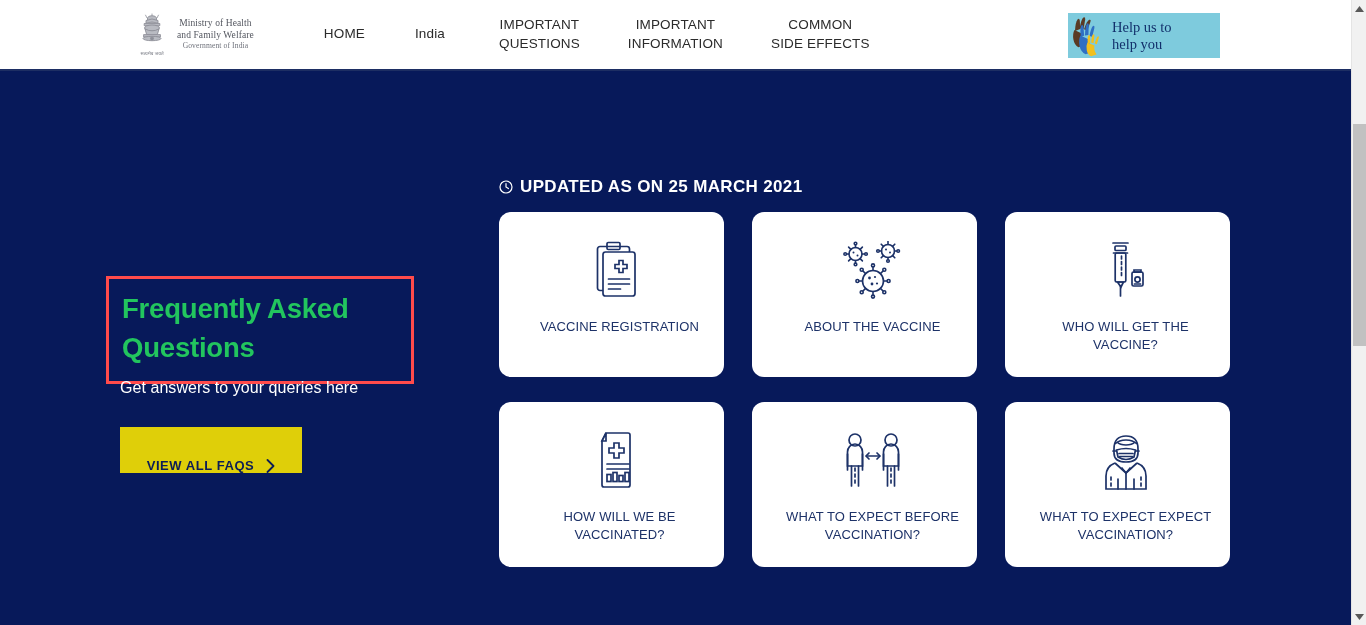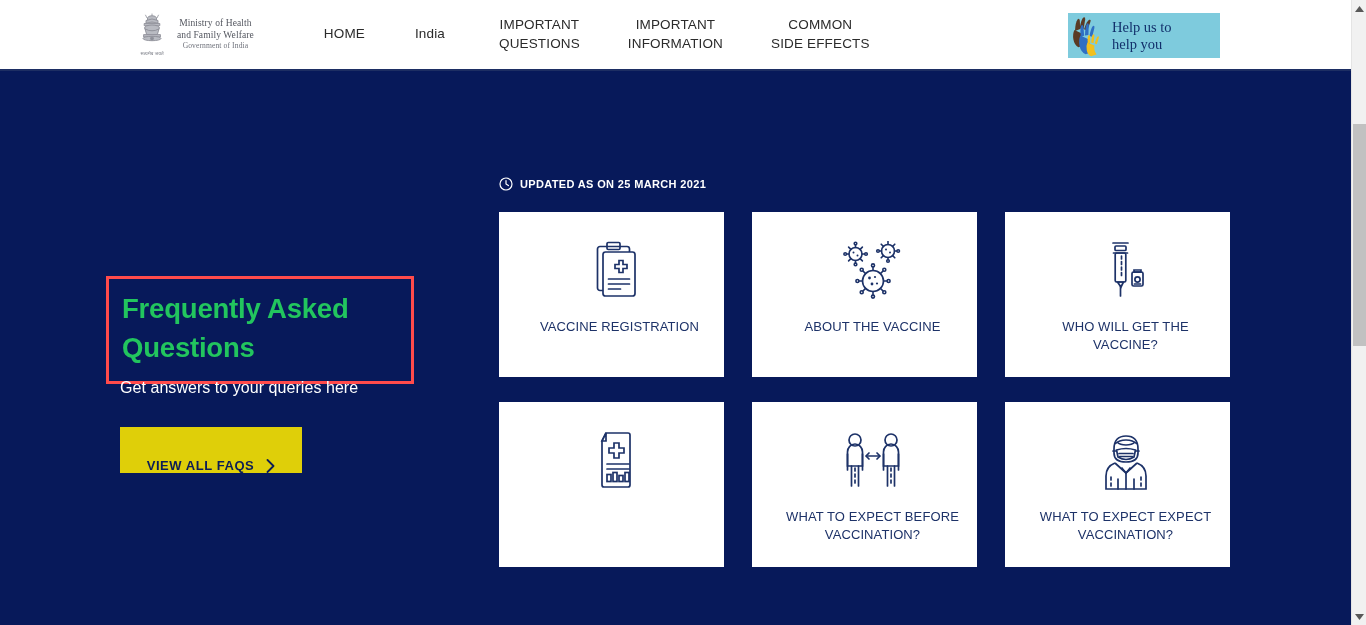--- a/index.html
+++ b/index.html
@@ -140,21 +140,21 @@
     position: absolute;
     left: 499px;
     top: 106px;
     display: flex;
     align-items: center;
     gap: 7px;
   }
   .clock-icon { display: block; }
   .updated-text {
     color: #ffffff;
-    font-size: 11px;
+    font-size: 17px;
     font-weight: bold;
     letter-spacing: .35px;
   }
 
   .hero-left {
     position: absolute;
     left: 106px;
     top: 205px;
     width: 308px;
   }
@@ -206,21 +206,21 @@
     left: 499px;
     top: 141px;
     display: grid;
     grid-template-columns: repeat(3, 225px);
     grid-template-rows: repeat(2, 165px);
     column-gap: 28px;
     row-gap: 25px;
   }
   .card {
     background: #ffffff;
-    border-radius: 0;
+    border-radius: 12px;
     display: flex;
     flex-direction: column;
     align-items: center;
     justify-content: flex-start;
     padding-top: 28px;
     cursor: pointer;
     padding-left: 16px;
   }
   .card-icon {
     height: 62px;
@@ -480,20 +480,21 @@
               <path d="M10 2 h22 a2 2 0 0 1 2 2 v50 a2 2 0 0 1 -2 2 h-24 a2 2 0 0 1 -2 -2 V10 z"></path>
               <path d="M10 2 L6 10 h4 z" fill="#fff"></path>
               <path d="M18 12 h5 v5 h5 v5 h-5 v5 h-5 v-5 h-5 v-5 h5 z"></path>
               <path d="M11 33 h22 M11 38 h22" stroke-linecap="round"></path>
               <rect x="11" y="43.5" width="4" height="7"></rect>
               <rect x="17" y="41.5" width="4" height="9"></rect>
               <rect x="23" y="44.5" width="4" height="6"></rect>
               <rect x="29" y="41.5" width="4" height="9"></rect>
             </svg>
           </div>
+          <div class="card-label">HOW WILL WE BE VACCINATED?</div>
         </div>
 
         <div class="card">
           <div class="card-icon">
             <svg width="66" height="58" viewBox="0 0 66 58" fill="none" stroke="#1d3268" stroke-width="1.7">
 
               <circle cx="15" cy="8" r="6"></circle>
               <path d="M7.5 20 a7.5 8 0 0 1 15 0 v14 h-15 z"></path>
               <path d="M7.5 22 v16 M22.5 22 v16" stroke-linecap="round"></path>
               <path d="M11.5 34 v20 M18.5 34 v20" stroke-linecap="round"></path>

